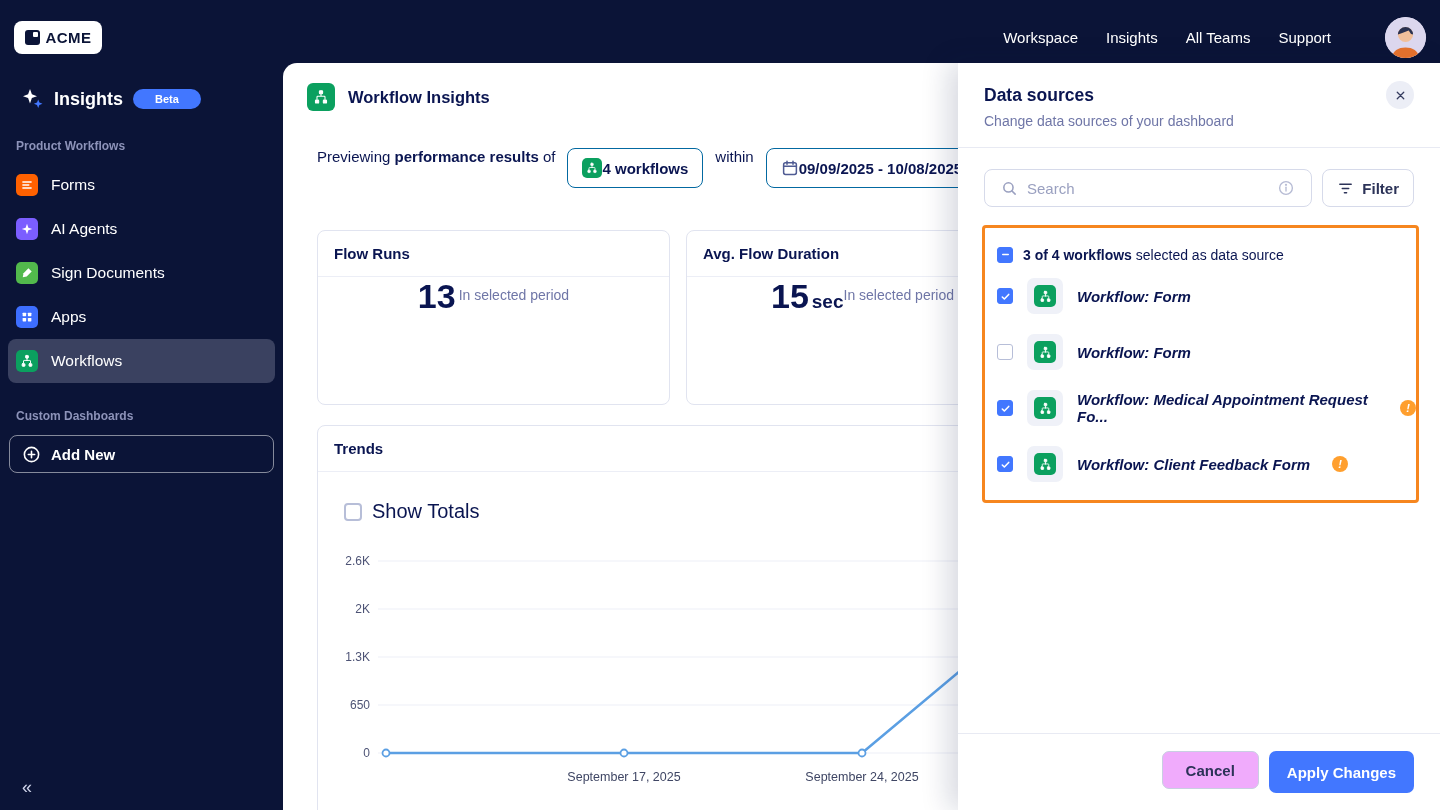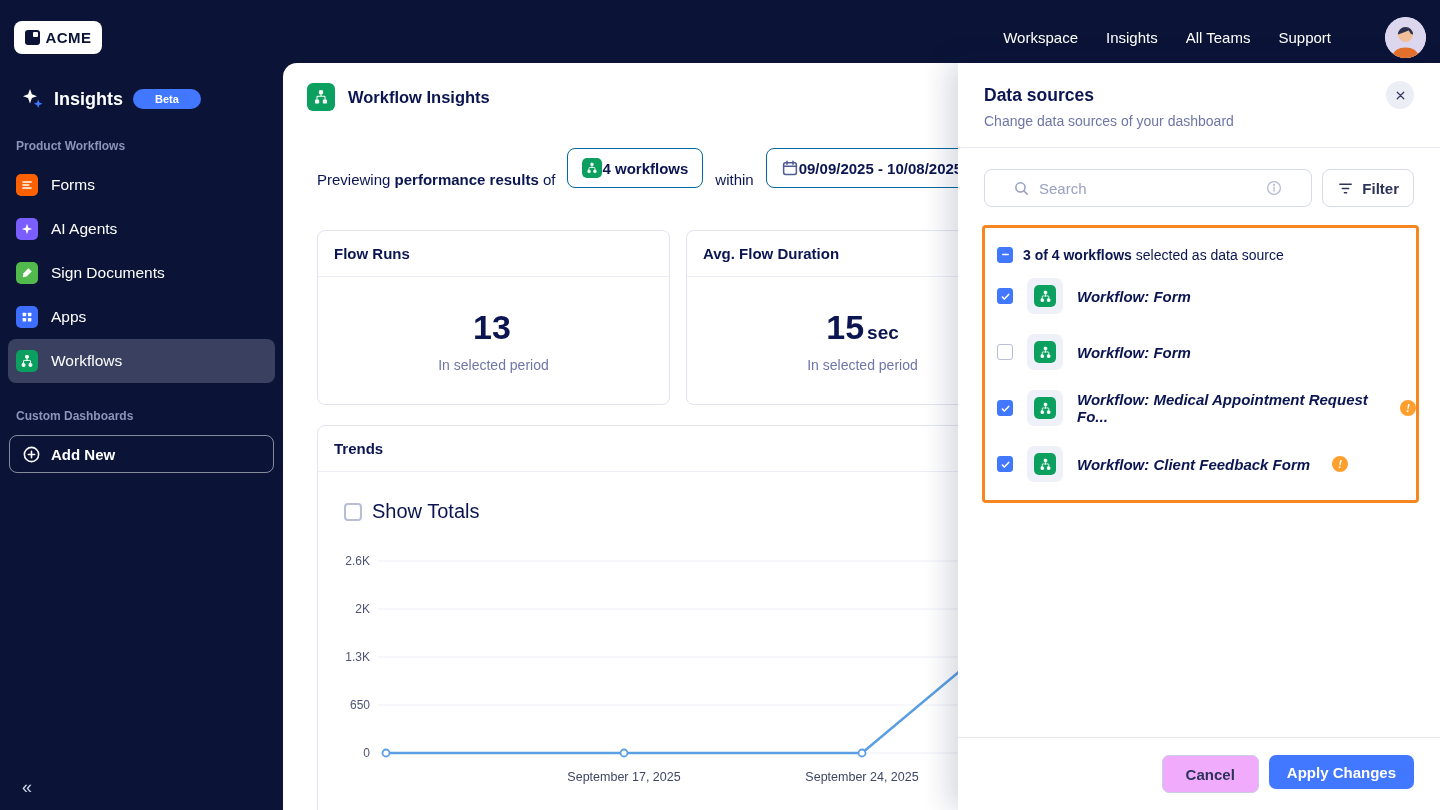--- a/index.html
+++ b/index.html
@@ -32,71 +32,71 @@
   .add-new{margin:12px 9px 0;height:38px;border:1px solid rgba(255,255,255,.5);border-radius:8px;display:flex;align-items:center;gap:10px;padding-left:12px;cursor:pointer;}
   .add-new-label{font-size:15px;font-weight:600;color:#fff;}
   .collapse{position:absolute;left:22px;bottom:12px;font-size:18px;color:#cfd4ea;cursor:pointer;}
   
   .main-card{position:absolute;left:283px;top:63px;right:0;bottom:0;background:#fff;border-top-left-radius:14px;z-index:1;}
   .main-header{display:flex;align-items:center;gap:13px;padding:20px 0 0 24px;}
   .wf-tile{border-radius:6px;background:var(--green);display:flex;align-items:center;justify-content:center;flex:none;}
   .wf-tile svg{stroke:#fff;}
   .main-header .wf-tile{width:28px;height:28px;}
   .main-title{font-size:16.5px;font-weight:700;color:var(--ink);}
-  .preview-row{margin:37px 0 0 34px;display:flex;align-items:flex-end;gap:12px;font-size:15px;color:var(--ink);}
+  .preview-row{margin:37px 0 0 34px;display:flex;align-items:flex-start;gap:12px;font-size:15px;color:var(--ink);}
   .chip{height:40px;border:1px solid #0369a1;border-radius:8px;display:flex;align-items:center;padding:0 14px;cursor:pointer;background:#fff;}
   .chip .wf-tile{width:20px;height:20px;border-radius:5px;}
   .chip-label{font-size:15px;font-weight:700;color:var(--ink);white-space:nowrap;}
   .date-chip{width:238px;}
   .cards-row{margin:42px 0 0 34px;display:flex;gap:16px;}
   .stat-card{width:353px;height:175px;border:1px solid var(--border);border-radius:8px;background:#fff;display:flex;flex-direction:column;}
   .stat-card-title{padding:14px 16px;font-size:15px;font-weight:700;color:var(--ink);border-bottom:1px solid #eceef6;}
-  .stat-card-body{flex:1;display:flex;flex-direction:column;align-items:center;justify-content:center;}
+  .stat-card-body{flex:1;display:flex;align-items:flex-start;justify-content:center;}
   .stat-value-row{display:flex;align-items:baseline;}
   .stat-value{font-size:34px;font-weight:800;color:var(--ink);}
   .stat-unit{font-size:19px;font-weight:800;color:var(--ink);margin-left:3px;}
   .stat-caption{font-size:14px;color:var(--muted);margin-top:10px;}
   .trends-card{margin:20px 0 0 34px;width:1080px;height:470px;border:1px solid var(--border);border-radius:8px;background:#fff;}
   .trends-title{padding:14px 16px;font-size:15px;font-weight:700;color:var(--ink);border-bottom:1px solid #eceef6;}
   .show-totals-row{display:flex;align-items:center;gap:10px;margin:28px 0 0 26px;}
   .big-checkbox{width:18px;height:18px;border:2px solid #b7bed8;border-radius:4px;background:#fff;cursor:pointer;flex:none;}
   .show-totals-label{font-size:20px;color:var(--ink);}
   .trends-chart{display:block;width:1080px;height:286px;margin-top:12px;}
   .ytick{font-size:12px;fill:#4d5375;}
   .xtick{font-size:12.5px;fill:#3f4664;}
   
   .panel{position:absolute;left:958px;top:63px;right:0;bottom:0;background:#fff;z-index:3;display:flex;flex-direction:column;box-shadow:-10px 0 26px rgba(15,25,70,.16);}
   .panel-header{position:relative;padding:22px 26px 18px 26px;}
   .panel-title{font-size:17.5px;font-weight:700;color:var(--ink);}
   .panel-subtitle{font-size:14px;color:var(--muted);margin-top:7px;}
   .close-btn{position:absolute;top:18px;right:26px;width:28px;height:28px;border-radius:50%;background:#eceef6;border:none;display:flex;align-items:center;justify-content:center;cursor:pointer;}
   .panel-divider{height:1px;background:#e8eaf3;}
   .search-row{display:flex;gap:10px;padding:21px 26px 0 26px;}
-  .search-box{flex:1;height:38px;border:1px solid #d6daea;border-radius:8px;display:flex;align-items:center;gap:9px;padding:0 28px;}
+  .search-box{flex:1;height:38px;border:1px solid #d6daea;border-radius:8px;display:flex;align-items:center;gap:9px;padding:0 16px;}
   .search-input{border:none;outline:none;flex:1;font-size:15px;color:var(--ink);min-width:0;}
   .search-input::placeholder{color:#9aa0c0;}
   .filter-btn{height:38px;padding:0 14px;border:1px solid #d6daea;border-radius:8px;background:#fff;display:flex;align-items:center;gap:8px;font-size:15px;font-weight:600;color:#2c3358;cursor:pointer;}
   .highlight-box{margin:18px 21px 0 24px;border:3px solid var(--orange);border-radius:4px;padding-bottom:8px;}
   .summary-row{display:flex;align-items:center;gap:10px;padding:13px 0 0 12px;height:40px;}
   .summary-text{font-size:14px;color:var(--ink);}
   .wf-row{display:flex;align-items:center;gap:14px;padding-left:12px;height:56px;cursor:pointer;font-style:italic;}
   .checkbox{width:16px;height:16px;border:1.5px solid #b7bed8;border-radius:3px;background:#fff;display:inline-flex;align-items:center;justify-content:center;flex:none;cursor:pointer;}
   .checkbox svg{width:11px;height:11px;display:none;}
   .checkbox.checked,.checkbox.indeterminate{background:var(--accent);border-color:var(--accent);}
   .checkbox.checked svg.check{display:block;}
   .checkbox.indeterminate svg.dash{display:block;}
   .icon-well{width:36px;height:36px;border-radius:7px;background:#eff1f8;display:flex;align-items:center;justify-content:center;flex:none;}
   .icon-well .wf-tile{width:22px;height:22px;border-radius:5px;}
   .wf-row-label{font-size:15px;font-weight:600;color:var(--ink);}
   .warn-badge{display:none;width:16px;height:16px;border-radius:50%;background:#ff9f2e;color:#fff;font-size:11px;font-weight:800;line-height:16px;text-align:center;margin-left:8px;flex:none;}
   .warn-badge.visible{display:inline-block;}
   .panel-spacer{flex:1;}
   .panel-footer{border-top:1px solid #e8eaf3;padding:17px 26px;display:flex;justify-content:flex-end;gap:10px;}
   .cancel-btn{height:38px;padding:0 23px;border:1px solid #c9cee2;border-radius:7px;background:#f0abfc;font-size:15px;font-weight:600;color:#2c3358;cursor:pointer;}
-  .apply-btn{height:34px;padding:0 18px;border:none;border-radius:7px;background:var(--accent);font-size:15px;font-weight:600;color:#fff;cursor:pointer;}
+  .apply-btn{height:42px;padding:0 18px;border:none;border-radius:7px;background:var(--accent);font-size:15px;font-weight:600;color:#fff;cursor:pointer;}
 </style>
 </head>
 <body>
 
 <header class="topbar">
   <div class="logo">
     <span class="logo-glyph"></span>
     <span class="logo-text">ACME</span>
   </div>
   <nav class="topnav">

